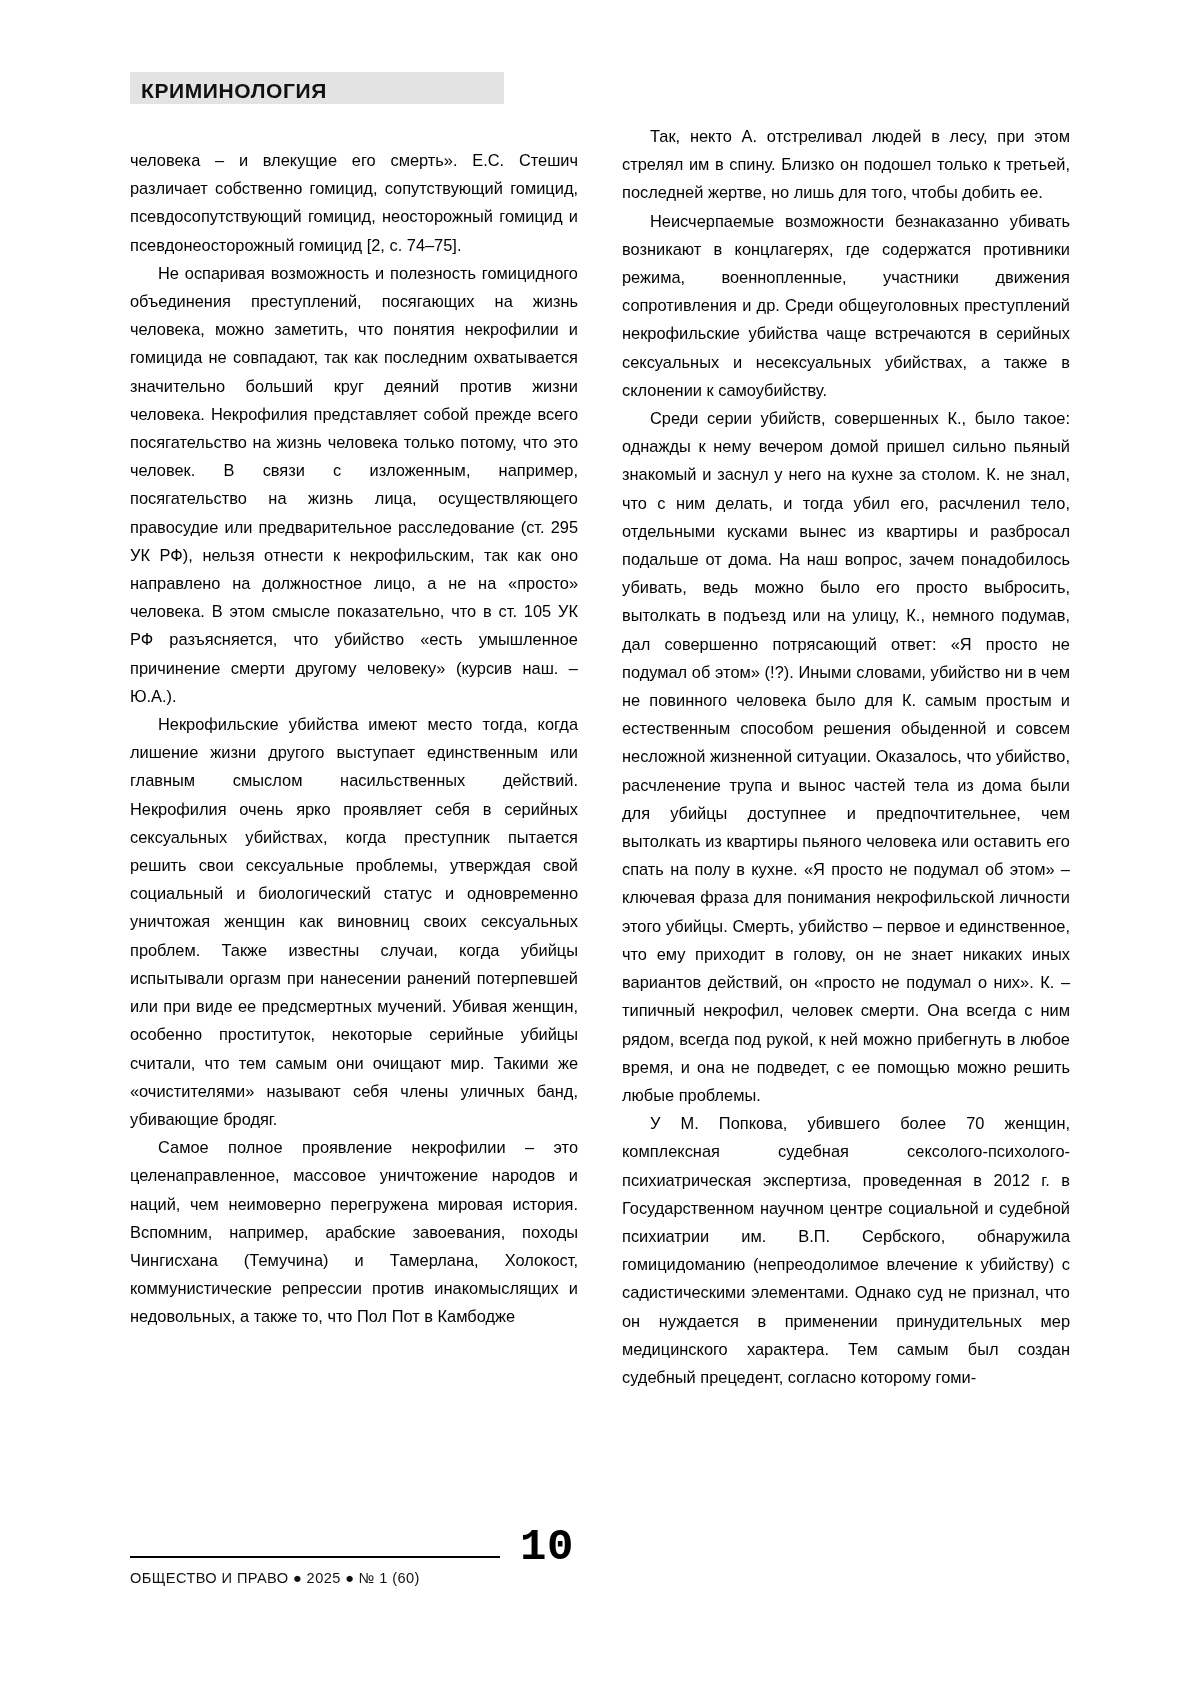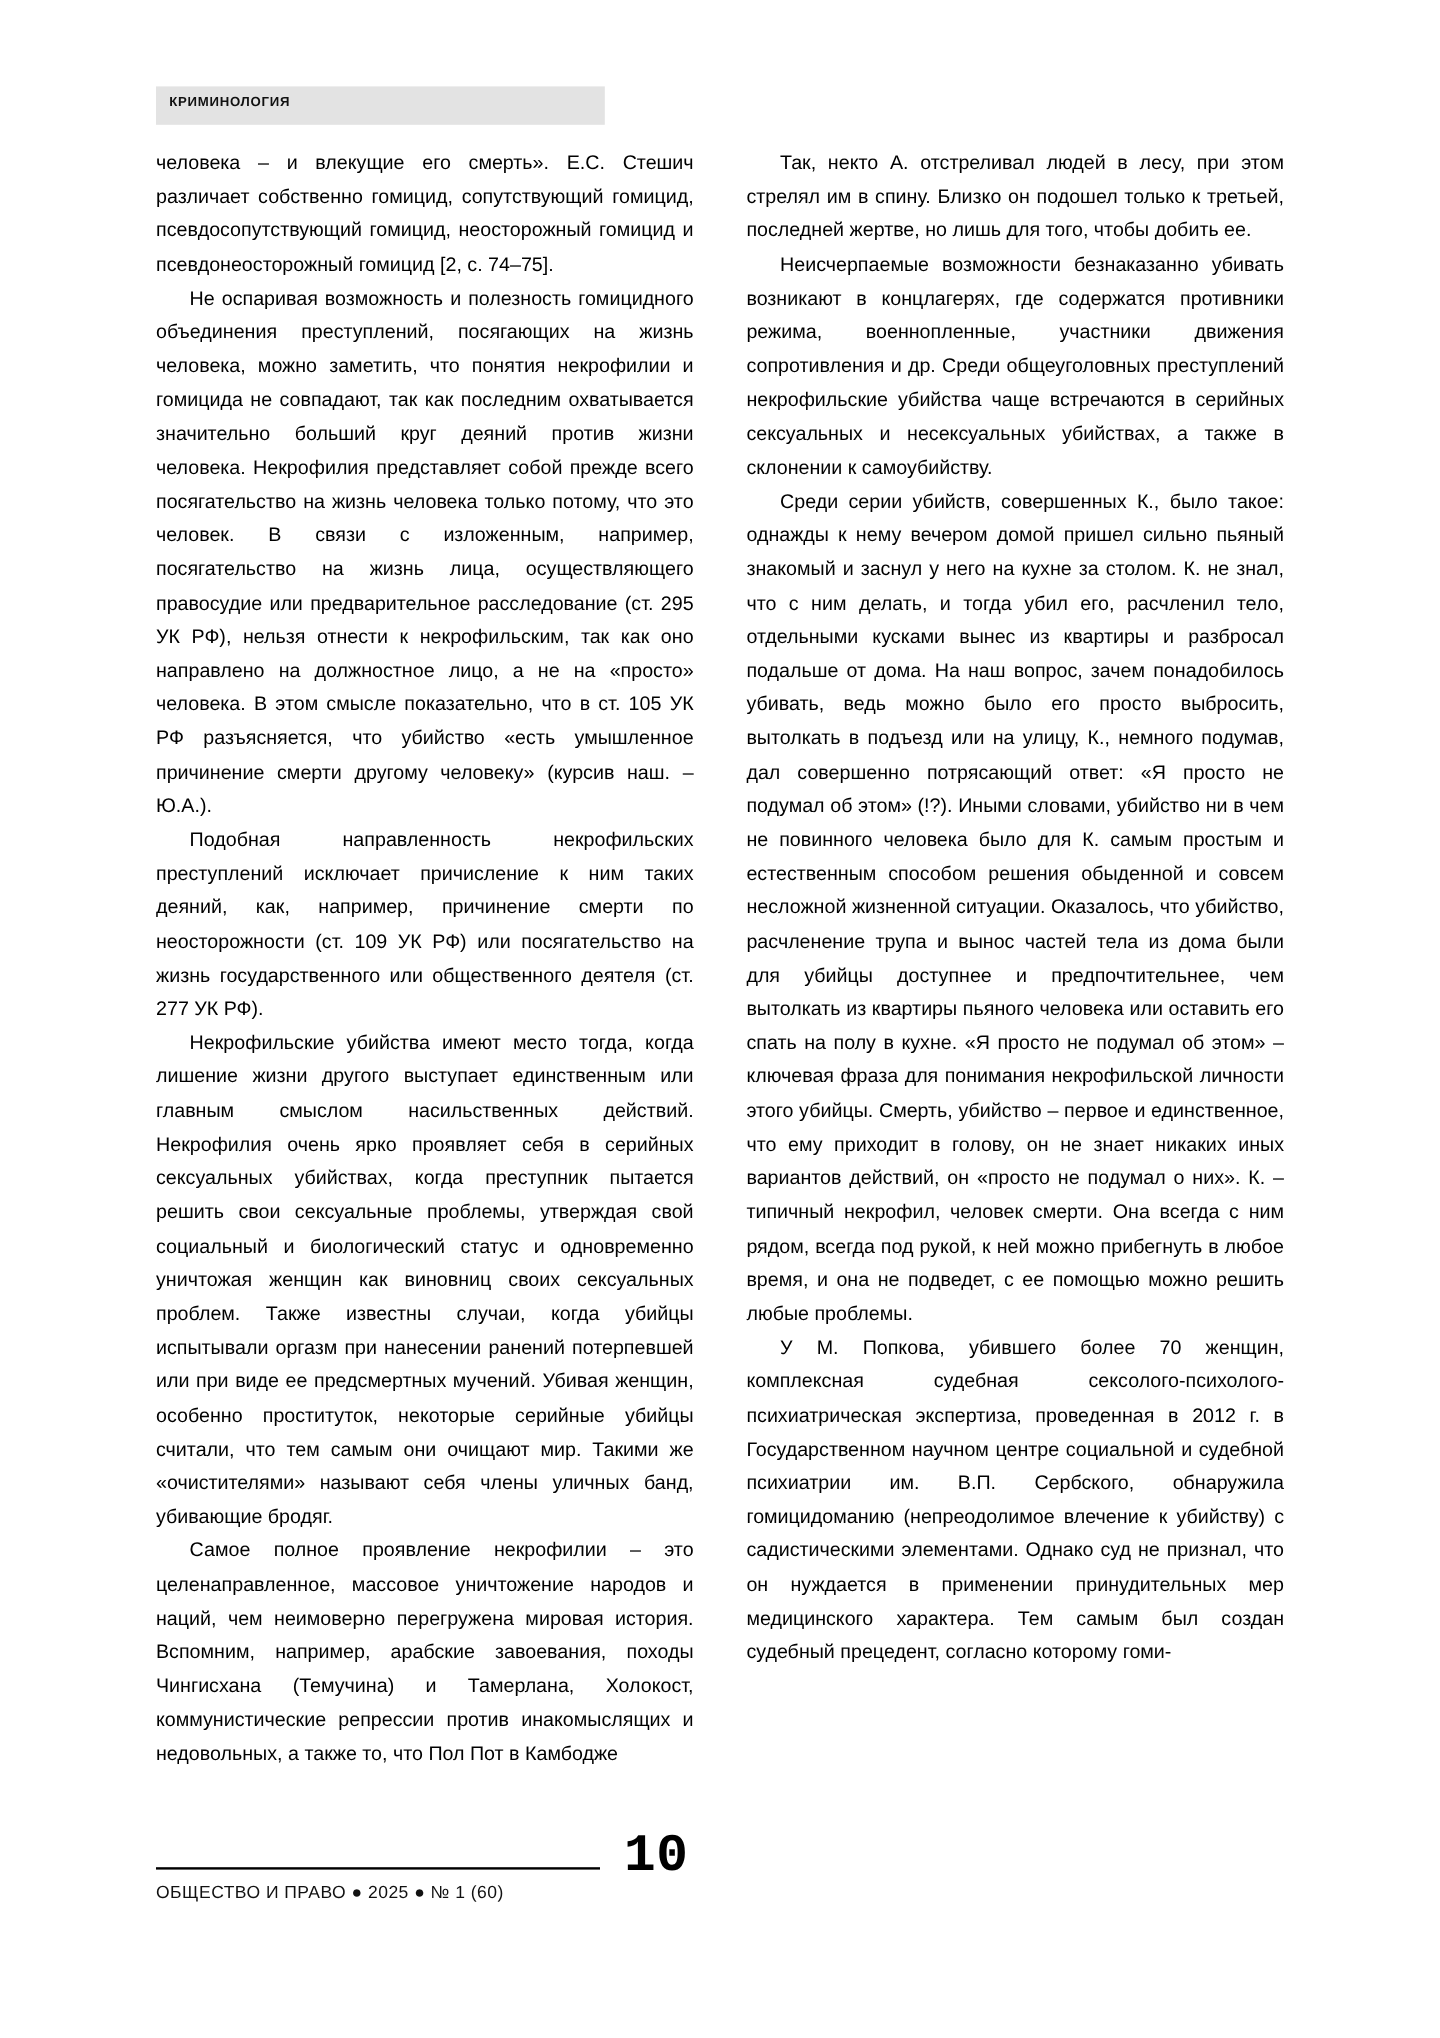--- a/index.html
+++ b/index.html
@@ -27,21 +27,21 @@
     left: 130px;
     top: 72px;
     width: 374px;
     height: 32px;
     background: #e3e3e3;
   }
   .header-title {
     position: absolute;
     left: 141px;
     top: 79px;
-    font-size: 11px;
+    font-size: 21px;
     letter-spacing: 0.6px;
     font-weight: bold;
     color: #111;
   }
   
   .columns {
     position: absolute;
     left: 130px;
     top: 122px;
     width: 940px;
@@ -55,20 +55,21 @@
     margin: 0;
     font-size: 16.4px;
     line-height: 28.2px;
     text-align: justify;
     text-indent: 28px;
     hyphens: auto;
     -webkit-hyphens: auto;
   }
   p.para.noindent {
     text-indent: 0;
+    margin-top: 24px;
   }
   
   .footer-rule {
     position: absolute;
     left: 130px;
     top: 1556px;
     width: 370px;
     height: 2px;
     background: #000;
   }
@@ -97,21 +98,20 @@
 <div class="page">
 
   <div class="header-band"></div>
   <div class="header-title">КРИМИНОЛОГИЯ</div>
 
   <div class="columns">
 
     <div class="col">
       <p class="para noindent">человека – и влекущие его смерть». Е.С. Стешич различает собственно гомицид, сопутствующий гомицид, псевдосопутствующий гомицид, неосторожный гомицид и псевдонеосторожный гомицид [2, с. 74–75].</p>
       <p class="para">Не оспаривая возможность и полезность гомицидного объединения преступлений, посягающих на жизнь человека, можно заметить, что понятия некрофилии и гомицида не совпадают, так как последним охватывается значительно больший круг деяний против жизни человека. Некрофилия представляет собой прежде всего посягательство на жизнь человека только потому, что это человек. В связи с изложенным, например, посягательство на жизнь лица, осуществляющего правосудие или предварительное расследование (ст. 295 УК РФ), нельзя отнести к некрофильским, так как оно направлено на должностное лицо, а не на «просто» человека. В этом смысле показательно, что в ст. 105 УК РФ разъясняется, что убийство «есть умышленное причинение смерти другому человеку» (курсив наш. – Ю.А.).</p>
-      <p class="para">Подобная направленность некрофильских преступлений исключает причисление к ним таких деяний, как, например, причинение смерти по неосторожности (ст. 109 УК РФ) или посягательство на жизнь государственного или общественного деятеля (ст. 277 УК РФ).</p>
       <p class="para">Некрофильские убийства имеют место тогда, когда лишение жизни другого выступает единственным или главным смыслом насильственных действий. Некрофилия очень ярко проявляет себя в серийных сексуальных убийствах, когда преступник пытается решить свои сексуальные проблемы, утверждая свой социальный и биологический статус и одновременно уничтожая женщин как виновниц своих сексуальных проблем. Также известны случаи, когда убийцы испытывали оргазм при нанесении ранений потерпевшей или при виде ее предсмертных мучений. Убивая женщин, особенно проституток, некоторые серийные убийцы считали, что тем самым они очищают мир. Такими же «очистителями» называют себя члены уличных банд, убивающие бродяг.</p>
       <p class="para">Самое полное проявление некрофилии – это целенаправленное, массовое уничтожение народов и наций, чем неимоверно перегружена мировая история. Вспомним, например, арабские завоевания, походы Чингисхана (Темучина) и Тамерлана, Холокост, коммунистические репрессии против инакомыслящих и недовольных, а также то, что Пол Пот в Камбодже</p>
     </div>
 
     <div class="col">
       <p class="para">Так, некто А. отстреливал людей в лесу, при этом стрелял им в спину. Близко он подошел только к третьей, последней жертве, но лишь для того, чтобы добить ее.</p>
       <p class="para">Неисчерпаемые возможности безнаказанно убивать возникают в концлагерях, где содержатся противники режима, военнопленные, участники движения сопротивления и др. Среди общеуголовных преступлений некрофильские убийства чаще встречаются в серийных сексуальных и несексуальных убийствах, а также в склонении к самоубийству.</p>
       <p class="para">Среди серии убийств, совершенных К., было такое: однажды к нему вечером домой пришел сильно пьяный знакомый и заснул у него на кухне за столом. К. не знал, что с ним делать, и тогда убил его, расчленил тело, отдельными кусками вынес из квартиры и разбросал подальше от дома. На наш вопрос, зачем понадобилось убивать, ведь можно было его просто выбросить, вытолкать в подъезд или на улицу, К., немного подумав, дал совершенно потрясающий ответ: «Я просто не подумал об этом» (!?). Иными словами, убийство ни в чем не повинного человека было для К. самым простым и естественным способом решения обыденной и совсем несложной жизненной ситуации. Оказалось, что убийство, расчленение трупа и вынос частей тела из дома были для убийцы доступнее и предпочтительнее, чем вытолкать из квартиры пьяного человека или оставить его спать на полу в кухне. «Я просто не подумал об этом» – ключевая фраза для понимания некрофильской личности этого убийцы. Смерть, убийство – первое и единственное, что ему приходит в голову, он не знает никаких иных вариантов действий, он «просто не подумал о них». К. – типичный некрофил, человек смерти. Она всегда с ним рядом, всегда под рукой, к ней можно прибегнуть в любое время, и она не подведет, с ее помощью можно решить любые проблемы.</p>
       <p class="para">У М. Попкова, убившего более 70 женщин, комплексная судебная сексолого-психолого-психиатрическая экспертиза, проведенная в 2012 г. в Государственном научном центре социальной и судебной психиатрии им. В.П. Сербского, обнаружила гомицидоманию (непреодолимое влечение к убийству) с садистическими элементами. Однако суд не признал, что он нуждается в применении принудительных мер медицинского характера. Тем самым был создан судебный прецедент, согласно которому гоми-</p>
     </div>

